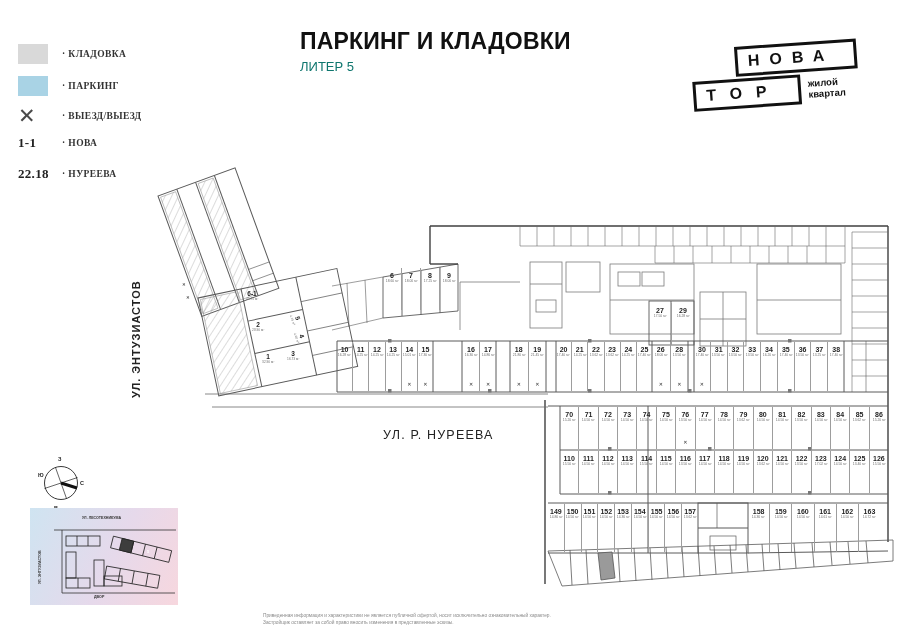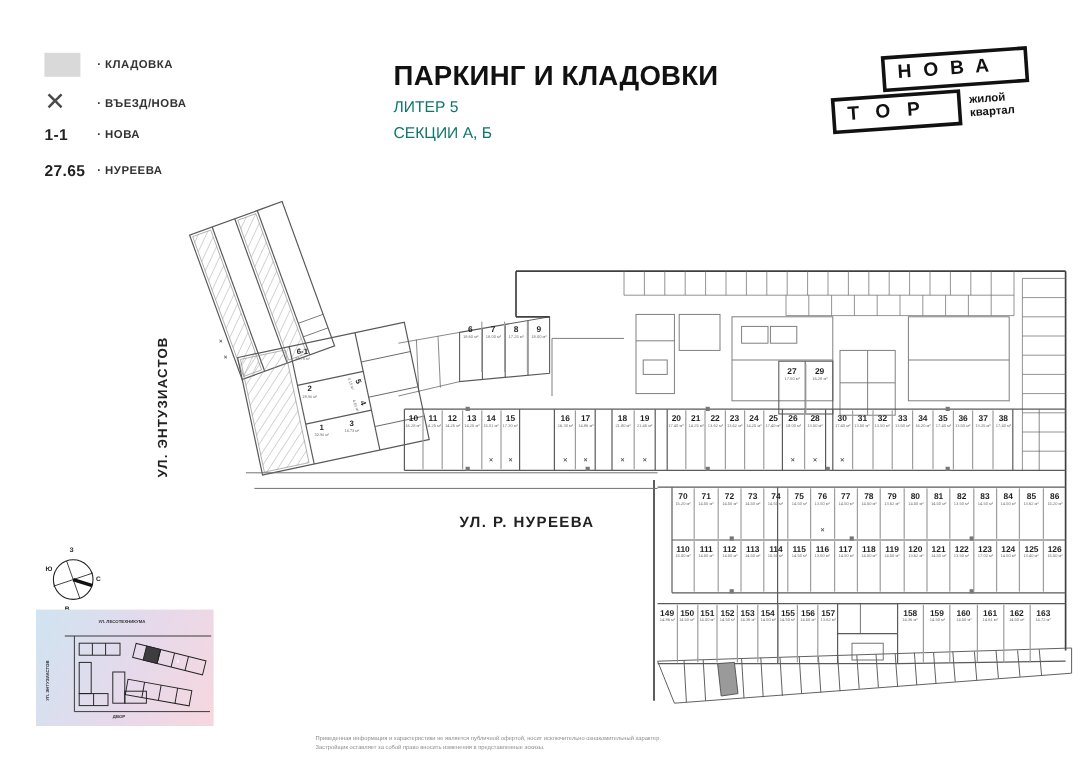--- a/index.html
+++ b/index.html
@@ -1,46 +1,46 @@
 <!DOCTYPE html>
 <html><head>
 <meta charset="utf-8">
 <style>
   html,body{margin:0;padding:0;background:#fff;}
   body{font-family:"Liberation Sans","DejaVu Sans",sans-serif;color:#1a1a1a;}
   #page{position:relative;width:900px;height:637px;background:#ffffff;overflow:hidden;}
 
   
-  .legend{position:absolute;left:37px;top:44px;z-index:5;}
+  .legend{position:absolute;left:18px;top:44px;z-index:5;font-family:Liberation Serif, serif;}
   .legend-item{display:flex;align-items:center;margin-bottom:10px;}
   .legend-icon{width:38px;display:flex;justify-content:flex-start;align-items:center;}
   .swatch{width:30px;height:20px;}
   .swatch-storage{background:#d9d9d9;}
   .swatch-parking{background:#a9d3e5;}
   .legend-x{font-size:21px;font-weight:300;color:#4a4a4a;line-height:20px;}
   .legend-val{font-size:13px;font-weight:bold;color:#222;letter-spacing:0.3px;}
   .legend-label{font-size:9.5px;font-weight:bold;color:#333;margin-left:6px;letter-spacing:0.4px;white-space:nowrap;}
   .li-row1{margin-bottom:12px}.li-row2{margin-bottom:10px}.li-row3{margin-bottom:9px}.li-row4{margin-bottom:15px}
 
   
-  .titleblock{position:absolute;left:300px;top:50px;z-index:5;margin-left:28px;}
+  .titleblock{position:absolute;left:300px;top:28px;z-index:5;}
   .title-main{font-size:23px;font-weight:800;letter-spacing:0.2px;color:#111;}
   .title-sub{font-size:13px;font-weight:500;color:#0f766e;margin-top:3px;line-height:1.45;}
 
   
   .logo{position:absolute;left:692px;top:44px;width:170px;z-index:5;transform:rotate(-4deg);}
   .logo-box{border:3px solid #111;background:#fff;display:flex;justify-content:space-between;align-items:center;padding:3px 10px;font-weight:800;font-size:16px;color:#111;}
   .logo-box-top{width:96px;margin-left:44px;}
   .logo-row{display:flex;align-items:flex-start;margin-top:2px;}
   .logo-box-bottom{width:82px;}
   .logo-tag{margin-left:7px;margin-top:5px;font-size:9.5px;font-weight:bold;line-height:1.15;color:#111;}
 
   
   .street-left{position:absolute;left:130px;top:398px;width:130px;transform:rotate(-90deg);transform-origin:left top;font-size:11px;font-weight:bold;letter-spacing:1px;color:#222;z-index:5;}
-  .street-main{position:absolute;left:383px;top:428px;font-size:12.5px;font-weight:bold;letter-spacing:1.2px;color:#222;z-index:5;}
+  .street-main{position:absolute;left:383px;top:428px;font-size:12.5px;font-weight:normal;letter-spacing:1.2px;color:#222;z-index:5;}
 
   
   .srow{position:absolute;display:flex;z-index:4;}
   .stall{flex:1 1 0;min-width:0;display:flex;flex-direction:column;align-items:center;padding-top:4px;border-right:0.5px solid #9d9d9d;box-sizing:border-box;}
   .stall:last-child{border-right:none;}
   .stall .num{font-size:7px;font-weight:bold;color:#1e1e1e;line-height:1.05;white-space:nowrap;}
   .stall .area{font-size:8px;color:#6e6e6e;transform:scale(0.42);transform-origin:50% 0;white-space:nowrap;line-height:1.1;}
   .stall .mark{margin-top:auto;padding-bottom:4px;font-size:5px;color:#2f2f2f;line-height:1;}
 
   
@@ -270,44 +270,49 @@
     </g>
   </svg>
 
   <div class="legend">
     <div class="legend-item li-row1">
       <span class="legend-icon">
           <span class="swatch swatch-storage"></span>
         </span>
       <span class="legend-label">· КЛАДОВКА</span>
     </div>
+    <div class="legend-item li-row2">
+      <span class="legend-icon">
+          <span class="swatch swatch-parking"></span>
+        </span>
+      <span class="legend-label">· ПАРКИНГ</span>
+    </div>
     <div class="legend-item li-row3">
       <span class="legend-icon">
           <span class="legend-x">✕</span>
         </span>
-      <span class="legend-label">· ВЪЕЗД/НОВА</span>
+      <span class="legend-label">· ВЫЕЗД/ВЫЕЗД</span>
     </div>
     <div class="legend-item li-row4">
       <span class="legend-icon">
           <span class="legend-val">1-1</span>
         </span>
       <span class="legend-label">· НОВА</span>
     </div>
     <div class="legend-item">
       <span class="legend-icon">
-          <span class="legend-val">27.65</span>
+          <span class="legend-val">22.18</span>
         </span>
       <span class="legend-label">· НУРЕЕВА</span>
     </div>
   </div>
 
   <div class="titleblock">
     <div class="title-main">ПАРКИНГ И КЛАДОВКИ</div>
     <div class="title-sub">ЛИТЕР 5</div>
-    <div class="title-sub">СЕКЦИИ А, Б</div>
   </div>
 
   <div class="logo">
     <div class="logo-box logo-box-top">
       <span style="letter-spacing:10px;margin-right:-10px;">НОВА</span>
     </div>
     <div class="logo-row">
       <div class="logo-box logo-box-bottom">
         <span style="letter-spacing:14px;margin-right:-14px;">ТОР</span>
       </div>

